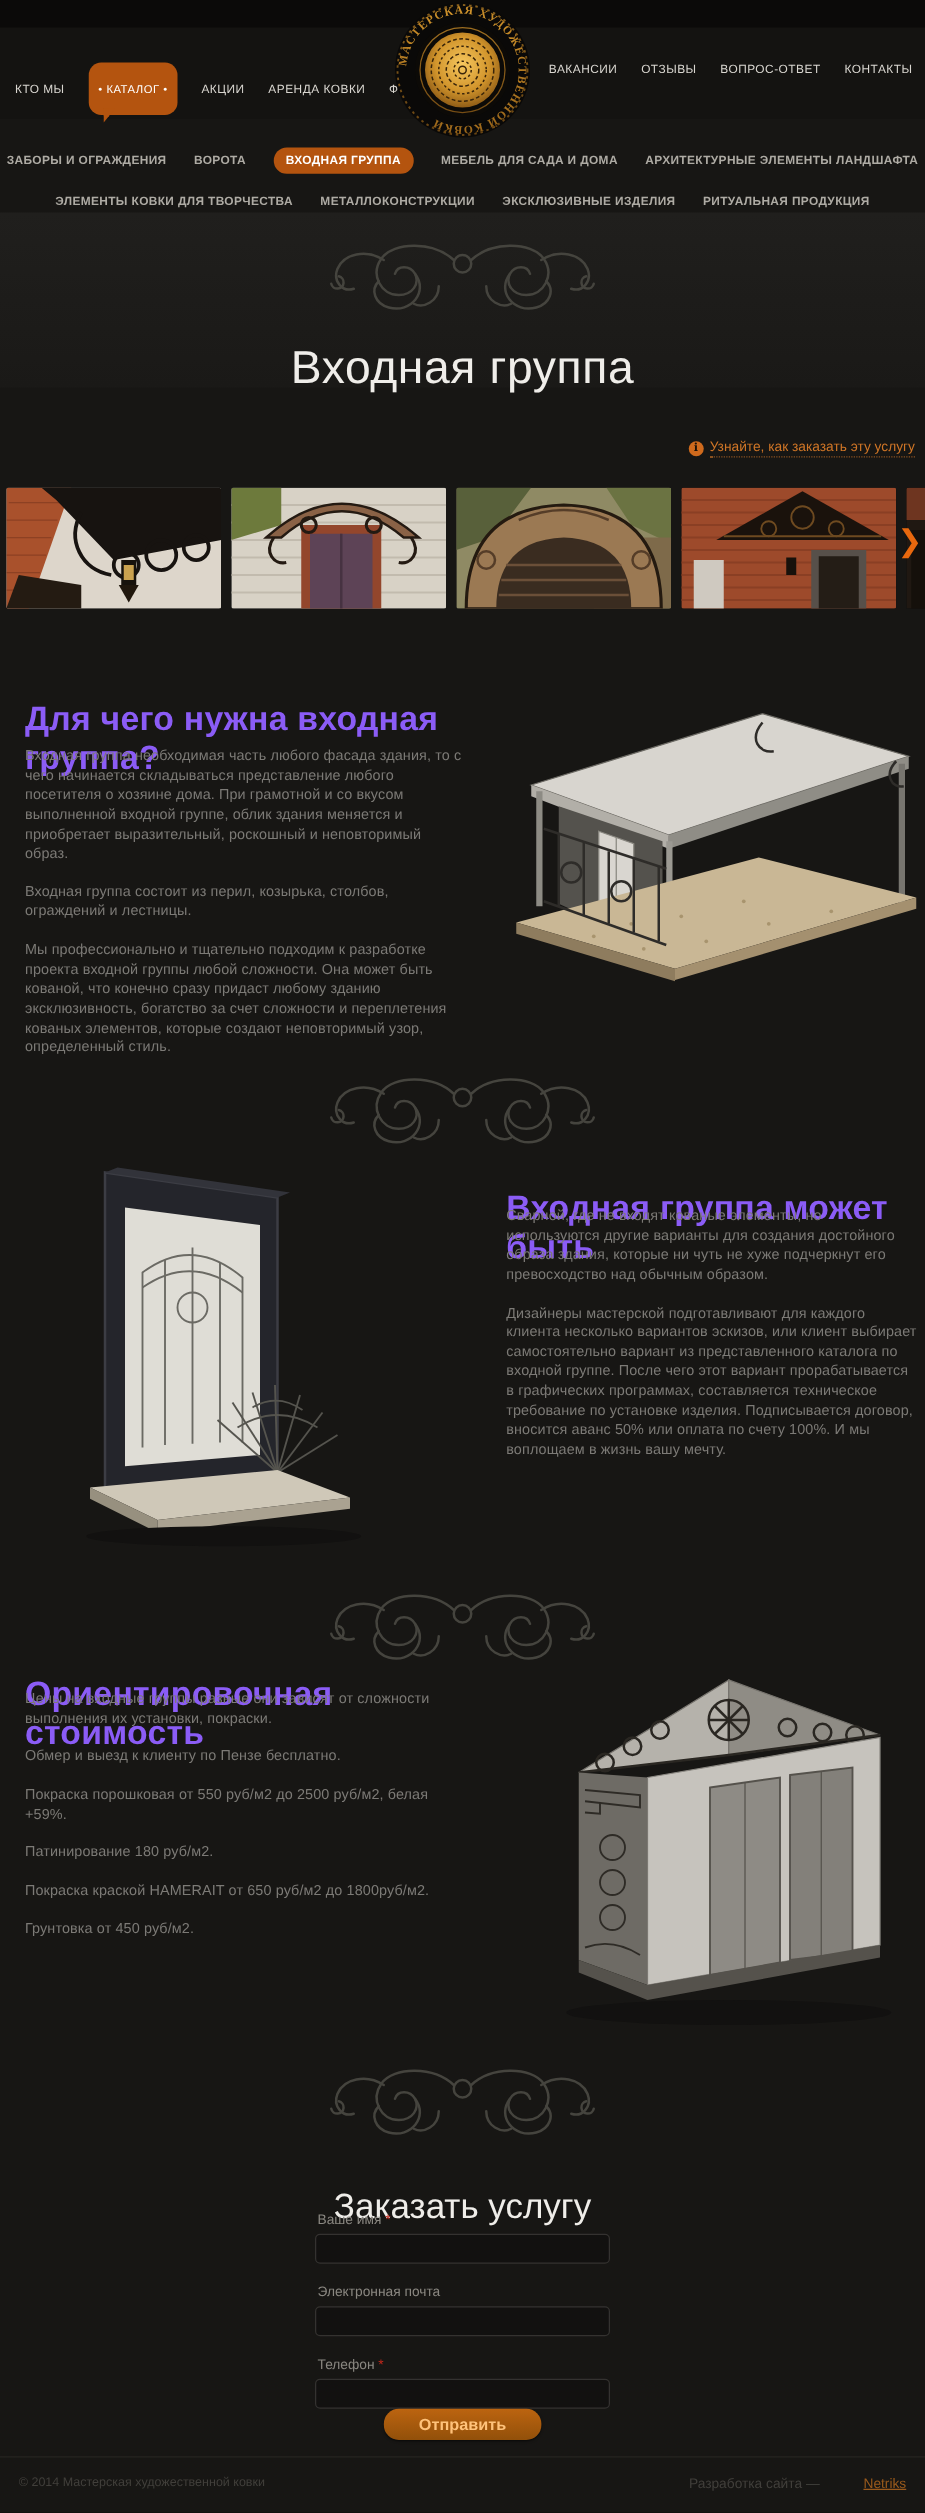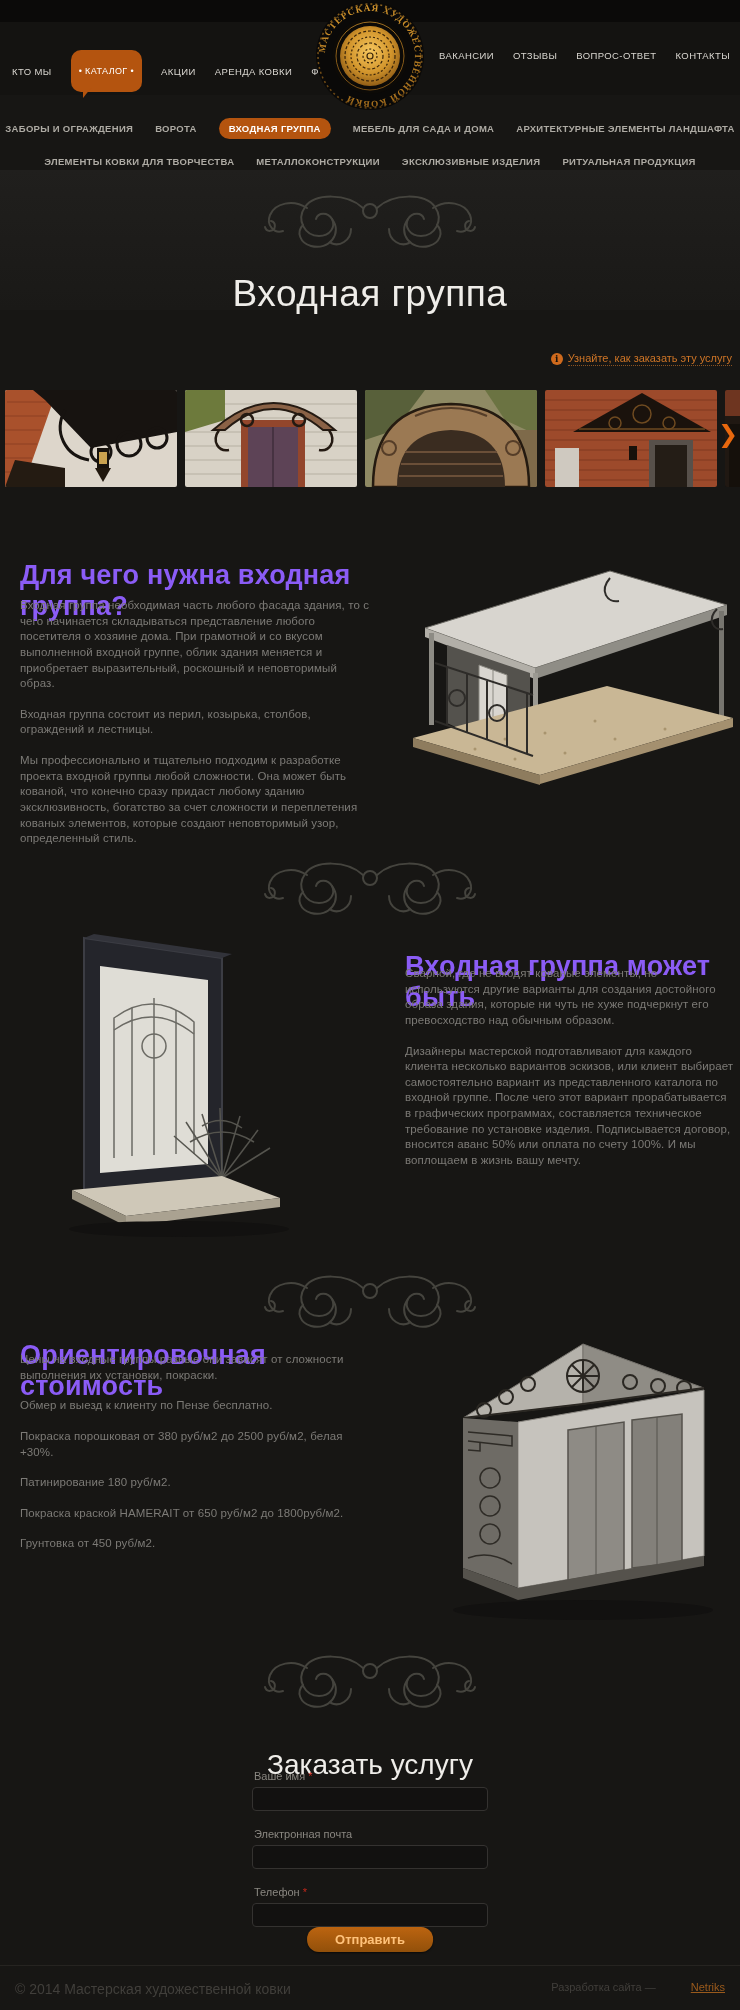--- a/index.html
+++ b/index.html
@@ -68,21 +68,21 @@
   .req{color:#c3271b;margin-left:3px;}
   .order-form input{display:block;width:100%;box-sizing:border-box;height:24px;margin:0 0 17px 0;
     background:#121110;border:1px solid #343230;border-radius:4px;color:#c9c6c0;padding:0 8px;font-size:12px;outline:none;}
   .submit-btn{position:absolute;top:1927px;left:50%;transform:translateX(-50%);
     background:linear-gradient(#bc6410,#92500a);border:none;border-radius:12px;
     padding:5px 28px;font-size:13px;font-weight:bold;color:#ffc27a;cursor:pointer;
     box-shadow:0 1px 2px rgba(0,0,0,.6);}
 
   
   .footer{position:absolute;top:1965px;left:0;width:740px;height:45px;border-top:1px solid #262421;}
-  .footer .copy{position:absolute;left:15px;top:15px;font-size:14px;color:#413f3b;}
+  .footer .copy{position:absolute;left:15px;top:15px;font-size:10px;color:#413f3b;}
   .footer .credit{position:absolute;right:15px;top:15px;font-size:11px;color:#413f3b;}
   .footer .credit a{color:#9a5a1c;text-decoration:underline;cursor:pointer;padding-left:32px;}
 </style>
 </head>
 <body>
 
 <svg width="0" height="0" style="position:absolute">
   <defs>
     <g id="flourish-def" fill="none" stroke="#45443e" stroke-width="2" stroke-linecap="round">
       <circle cx="115" cy="16" r="7"></circle>
@@ -383,21 +383,21 @@
   <div class="flourish fl-c">
     <svg width="230" height="60" viewBox="0 0 230 60">
         <use href="#flourish-def"></use>
       </svg>
   </div>
 
   <h2 class="sec-heading h-price">Ориентировочная стоимость</h2>
   <div class="sec-text t-price">
     <p>Цены на входные группы разные они зависят от сложности выполнения их установки, покраски.</p>
     <p>Обмер и выезд к клиенту по Пензе бесплатно.</p>
-    <p>Покраска порошковая от 380 руб/м2 до 2500 руб/м2, белая +30%.</p>
+    <p>Покраска порошковая от 550 руб/м2 до 2500 руб/м2, белая +59%.</p>
     <p>Патинирование 180 руб/м2.</p>
     <p>Покраска краской HAMERAIT от 650 руб/м2 до 1800руб/м2.</p>
     <p>Грунтовка от 450 руб/м2.</p>
   </div>
 
   <div class="render r-price">
     <svg width="366" height="305" viewBox="0 0 366 305">
       <polygon points="215,16 95,90 215,76" fill="#b5b2ab" stroke="#76736d" stroke-width="1"></polygon>
       <polygon points="215,16 215,76 336,60" fill="#8f8c85" stroke="#76736d" stroke-width="1"></polygon>
       <g fill="none" stroke="#2a2722" stroke-width="2">

